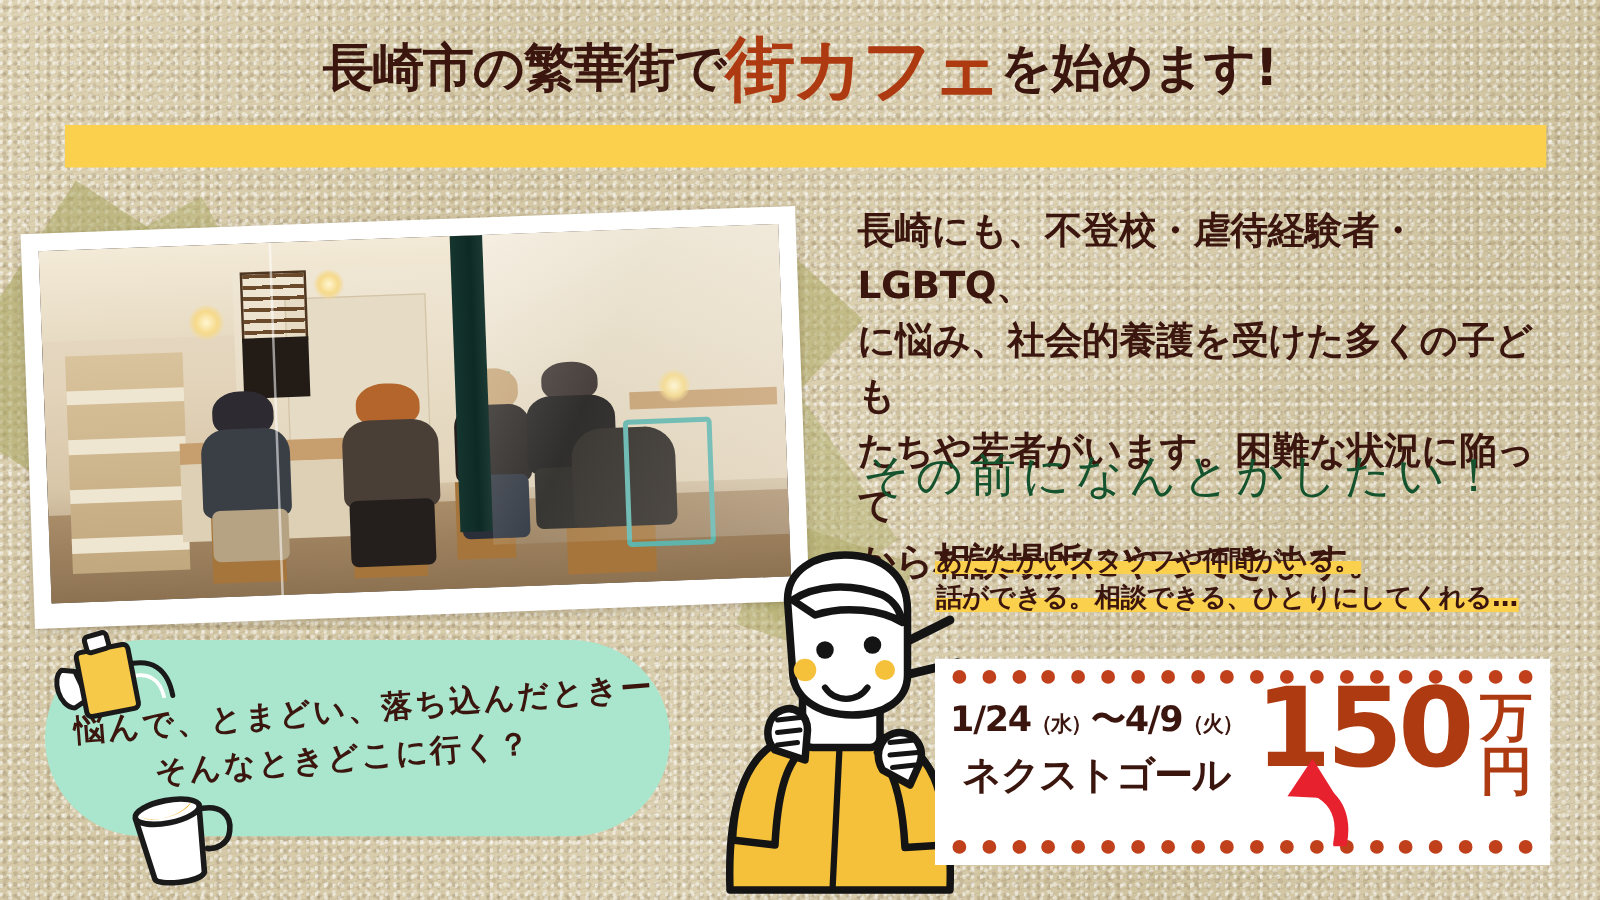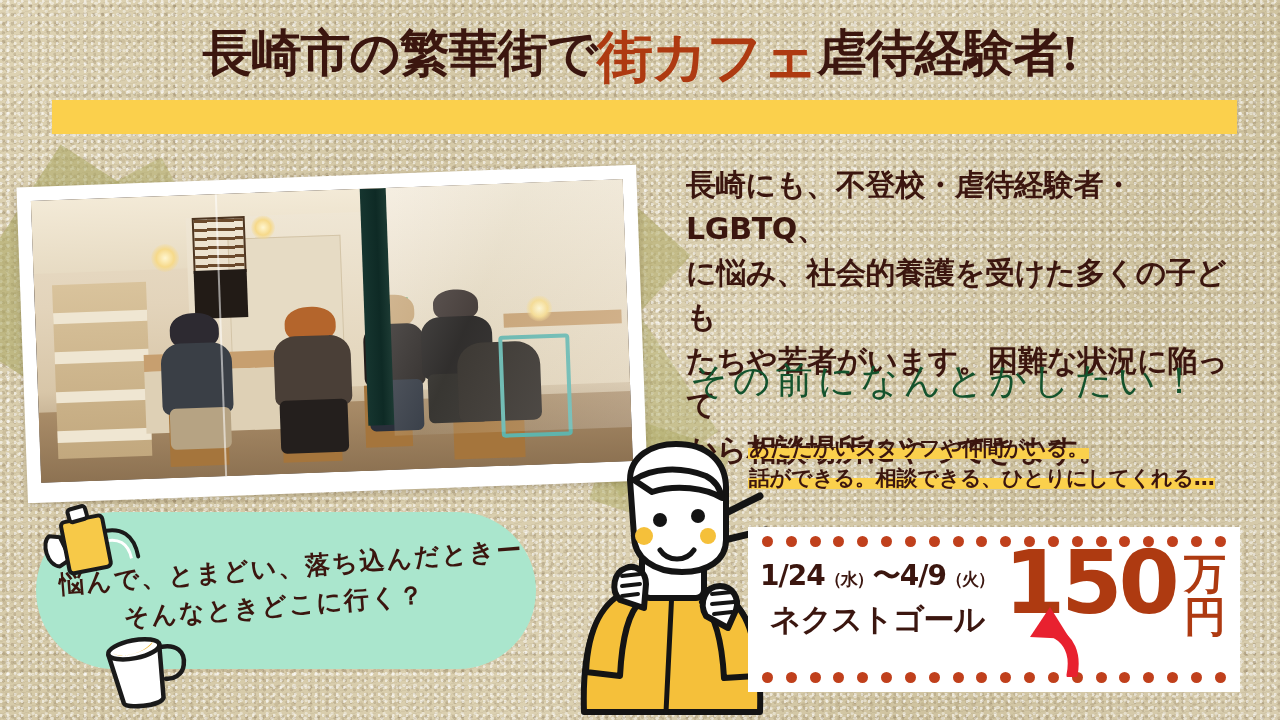--- a/index.html
+++ b/index.html
@@ -38,21 +38,21 @@
   #hl-bar{
     position:absolute;left:52px;top:72px;width:1185px;height:34px;
     background:#fbd04c;
   }
   #hl-text{
     position:absolute;left:0;top:0;width:1280px;
     text-align:center;white-space:nowrap;
     font-weight:700;letter-spacing:-1px;
     line-height:1;
   }
-  .hl-a{font-size:50px;color:#3b160f;font-family:Liberation Serif, serif;}
+  .hl-a{font-size:41px;color:#3b160f;}
   .hl-b{font-size:56px;color:#ae3a11;letter-spacing:-2px;vertical-align:-6px;}
 
   
   .olive{position:absolute;background:rgba(170,166,96,.55);}
   #ol1{left:-10px;top:168px;width:150px;height:215px;transform:rotate(33deg);}
   #ol2{left:86px;top:176px;width:120px;height:160px;transform:rotate(-28deg);background:rgba(176,172,104,.5);}
   #ol3{left:546px;top:200px;width:120px;height:120px;transform:rotate(42deg);background:rgba(176,172,104,.55);}
   #ol4{left:560px;top:300px;width:118px;height:180px;transform:rotate(-34deg);background:rgba(176,172,104,.45);}
   #ol5{left:600px;top:430px;width:120px;height:90px;transform:rotate(18deg);background:rgba(176,172,104,.5);}
 
@@ -191,21 +191,21 @@
 
   <div class="olive" id="ol1"></div>
   <div class="olive" id="ol2"></div>
   <div class="olive" id="ol3"></div>
   <div class="olive" id="ol4"></div>
   <div class="olive" id="ol5"></div>
 
   <div id="headline">
     <div id="hl-bar"></div>
     <div id="hl-text">
-      <span class="hl-a">長崎市の繁華街で</span><span class="hl-b">街カフェ</span><span class="hl-a">虐待経験者!</span>
+      <span class="hl-a">長崎市の繁華街で</span><span class="hl-b">街カフェ</span><span class="hl-a">を始めます!</span>
     </div>
   </div>
 
   <div id="photo">
     <div id="photo-inner">
       <div class="ph" id="ph-wall"></div>
       <div class="ph" id="ph-ceil"></div>
       <div class="ph" id="ph-backwall"></div>
       <div class="ph" id="ph-rightwall"></div>
       <div class="ph" id="ph-door"></div>

